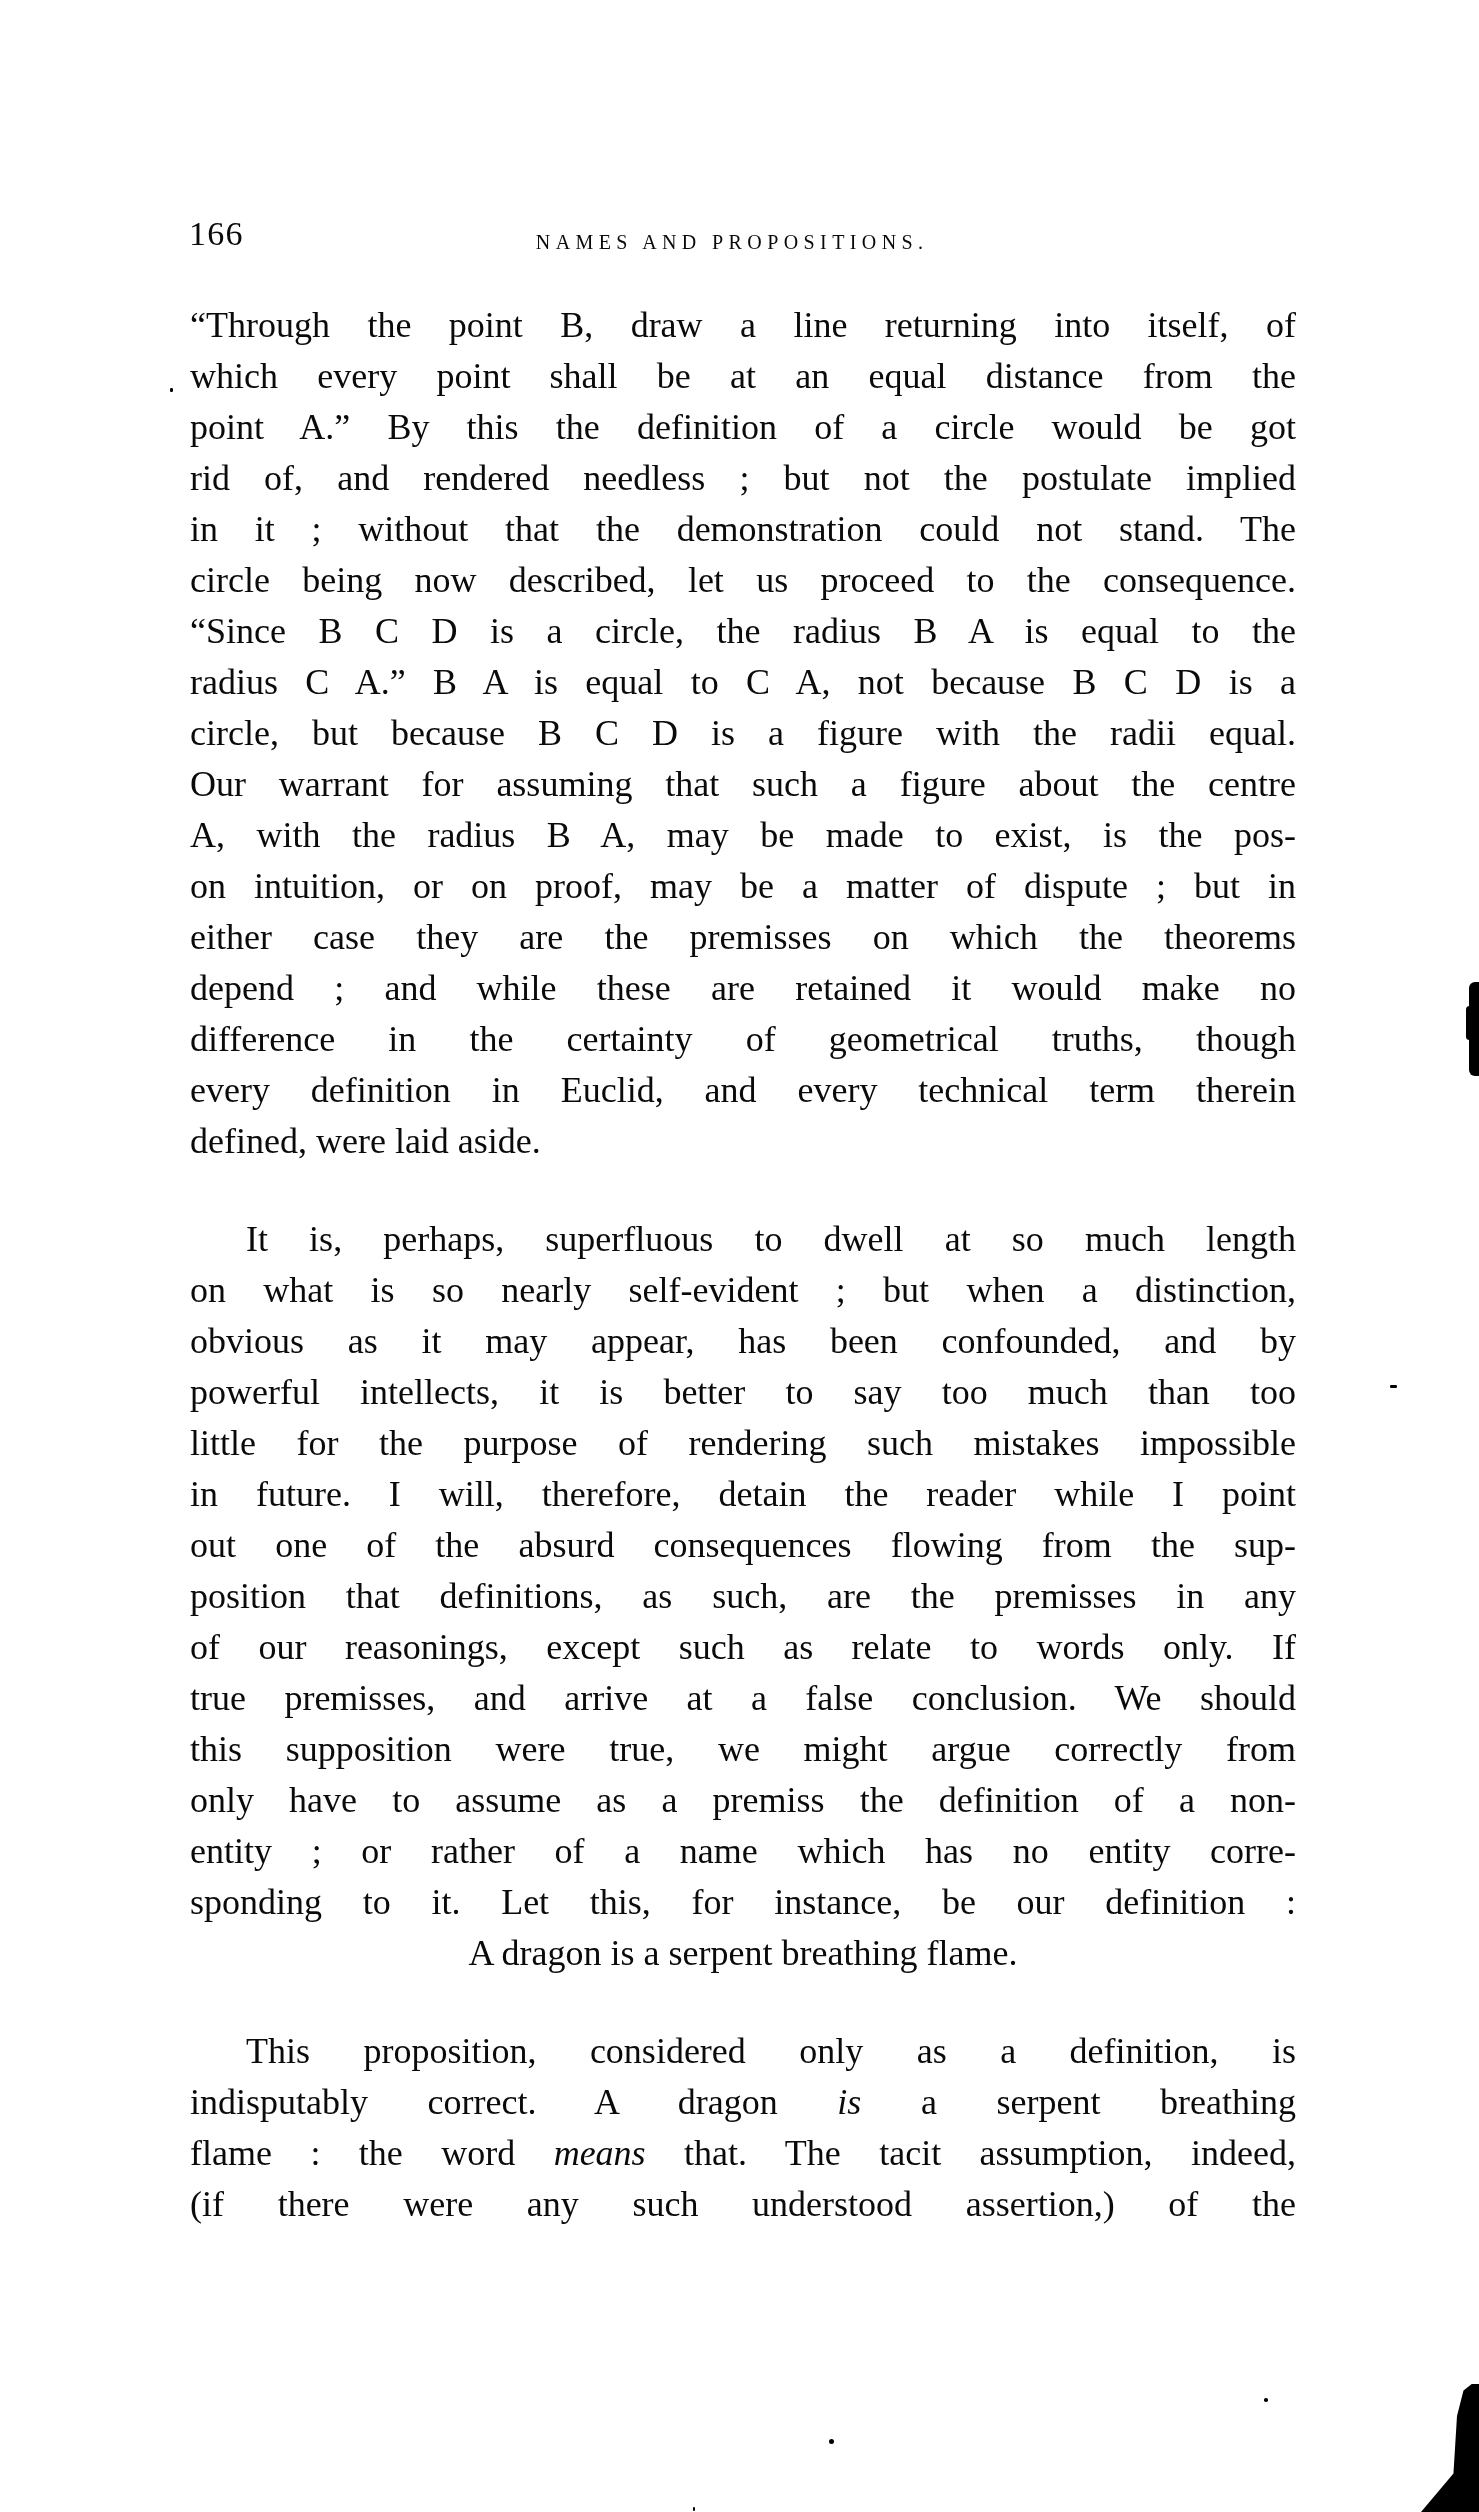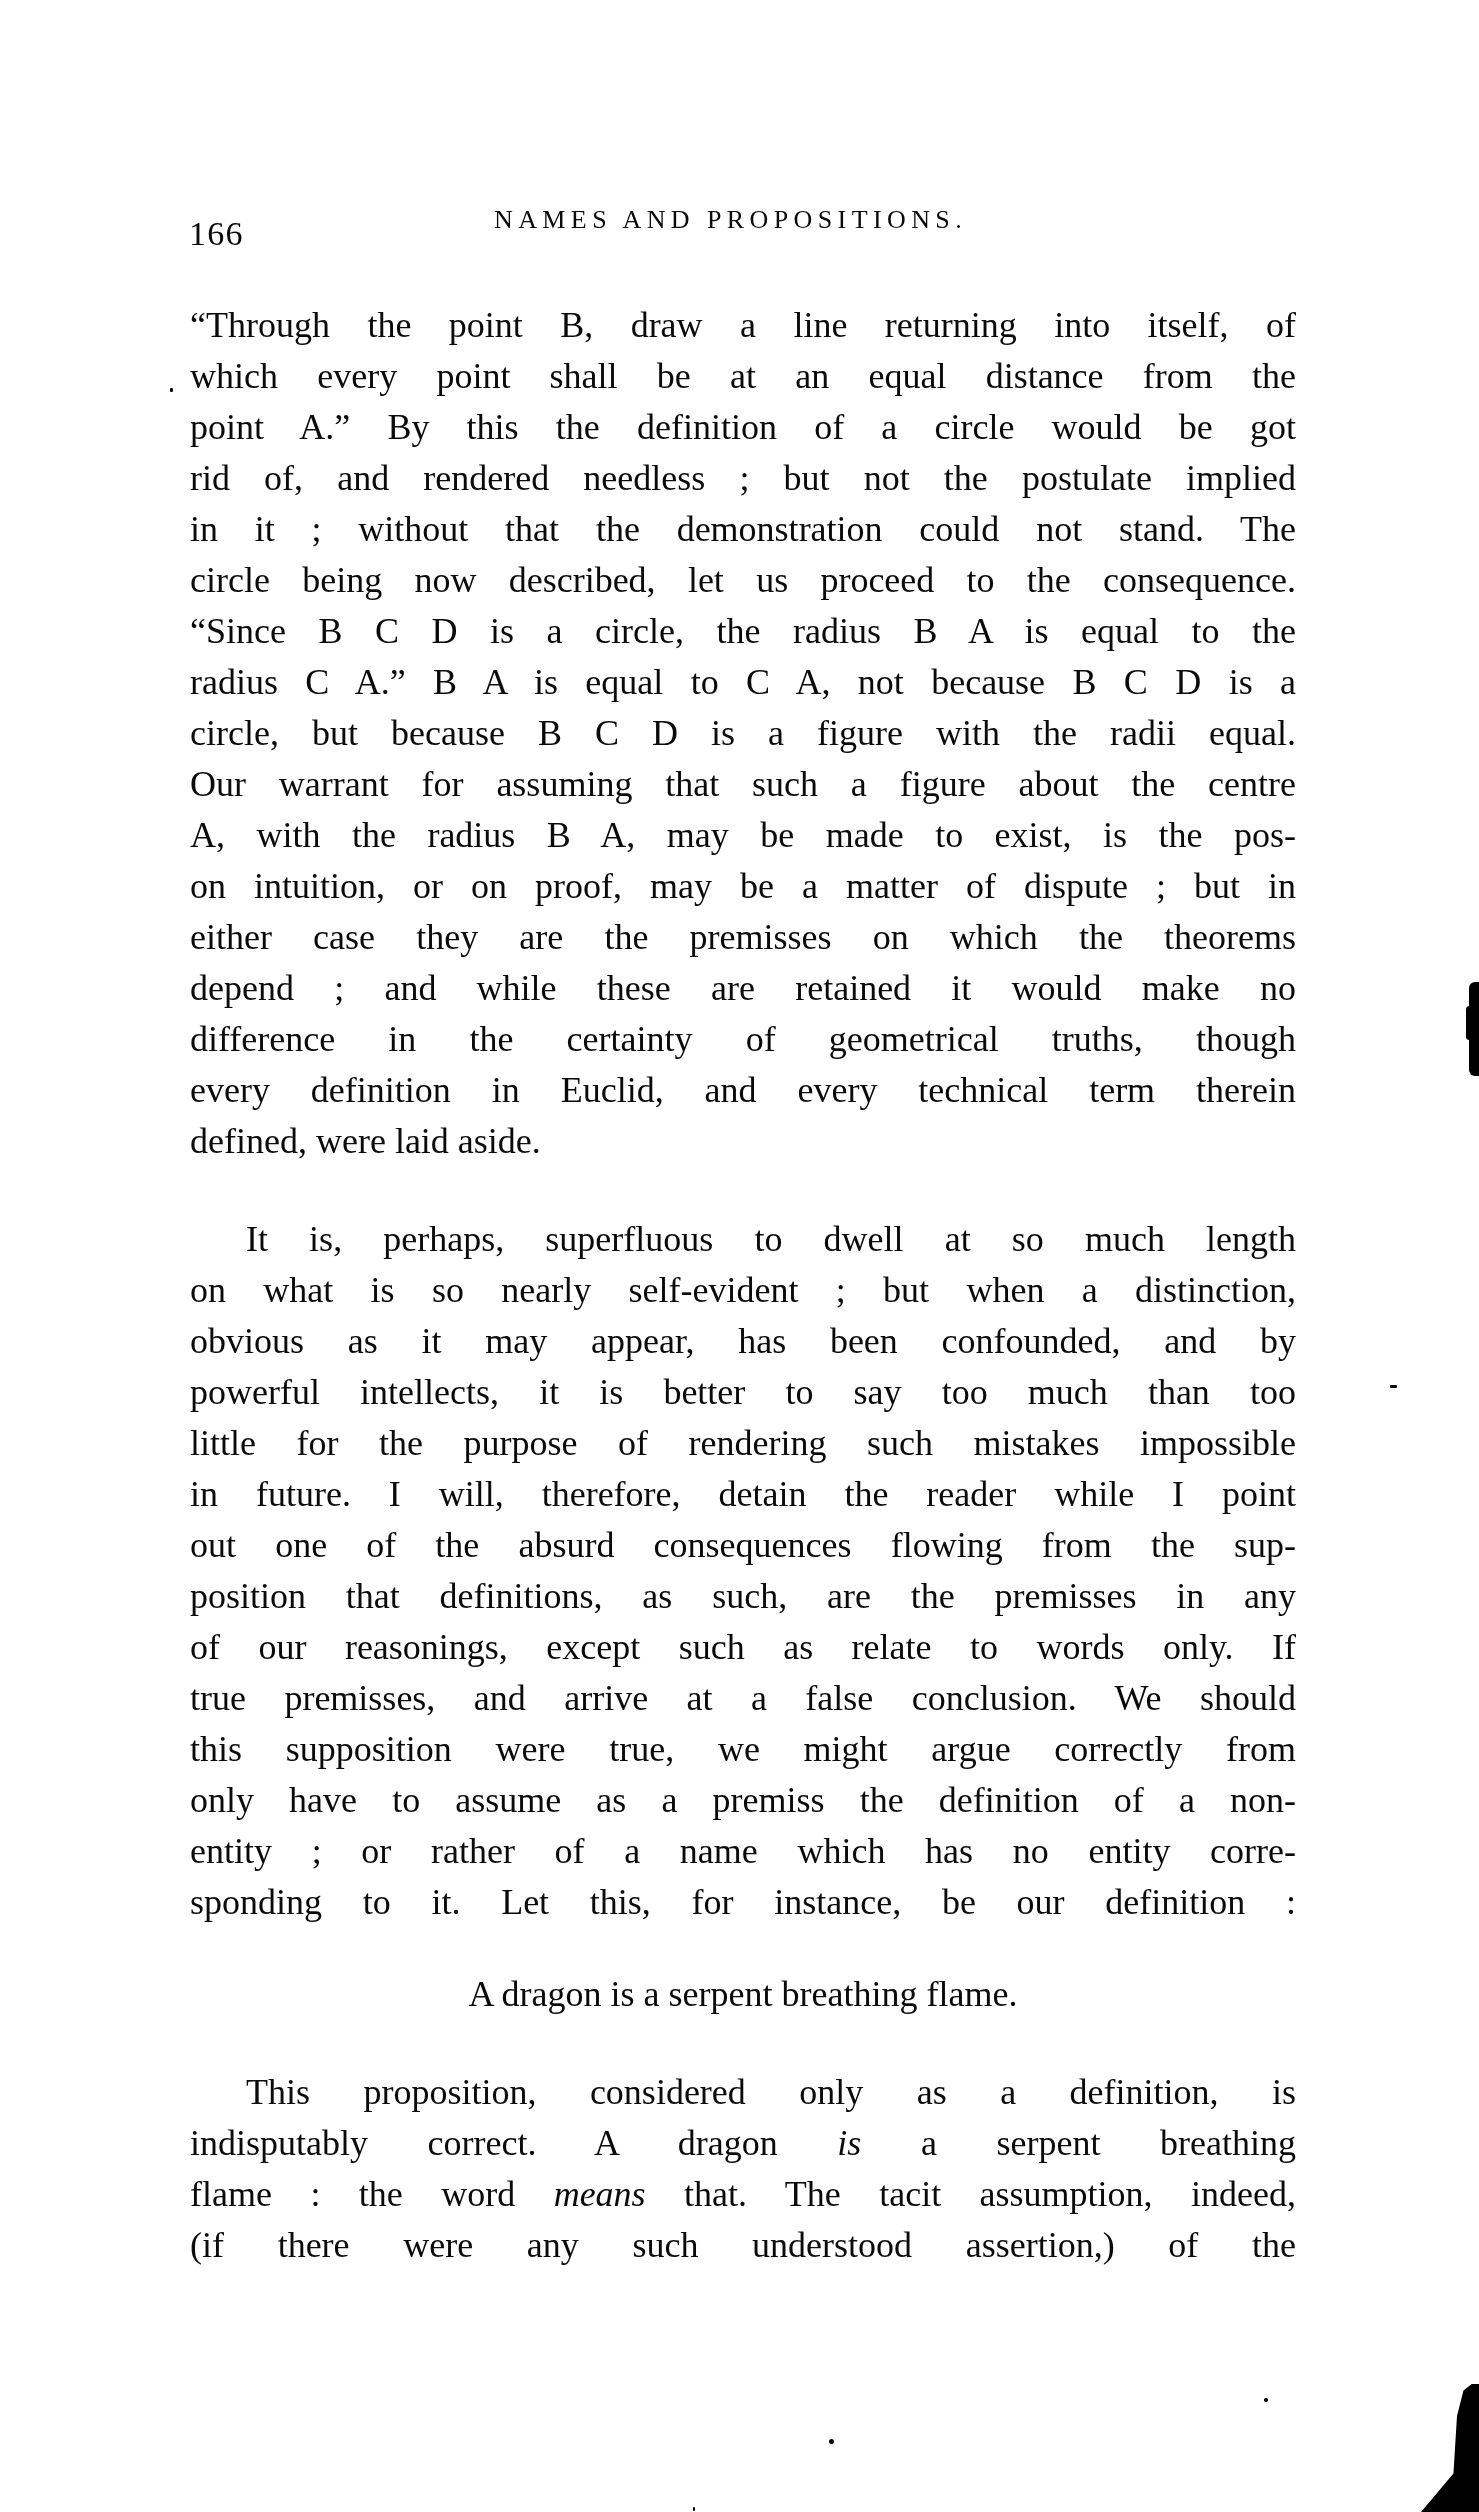--- a/index.html
+++ b/index.html
@@ -14,42 +14,42 @@
     text-decoration:underline;
   }
   .pagenum{
     position:absolute;
     left:189px; top:215px;
     font-size:34px;
     letter-spacing:1.2px;
   }
   .running-head{
     position:absolute;
-    left:50%; top:205px;
+    left:50%; top:231px;
     transform:translateX(-52%);
-    font-size:26px;
+    font-size:20px;
     letter-spacing:5.4px;
     white-space:nowrap;
   }
   .text-body{
     position:absolute;
     left:190px; top:300px;
     width:1106px;
   }
   .line{
     height:51px;
     line-height:51px;
     font-size:36px;
     letter-spacing:0px;
     text-align:justify;
     text-align-last:justify;
     white-space:nowrap;
   }
   .line.left{ text-align:left; text-align-last:left; }
-  .line.center{ text-align:center; text-align-last:center; white-space:normal;margin-top:41px; }
+  .line.center{ text-align:center; text-align-last:center; white-space:normal; }
   .line.indent{ text-indent:56px;margin-top:47px; }
   .seg{ }
   .it{ font-style:italic; }
   .artifact{ position:absolute; background:#000; }
   .edge-mark{
     left:1469px; top:982px; width:10.7px; height:94px;
     border-radius:6px 0 0 6px;
   }
   .edge-mark-bulge{
     left:1466px; top:1006px; width:7.1px; height:34px;

